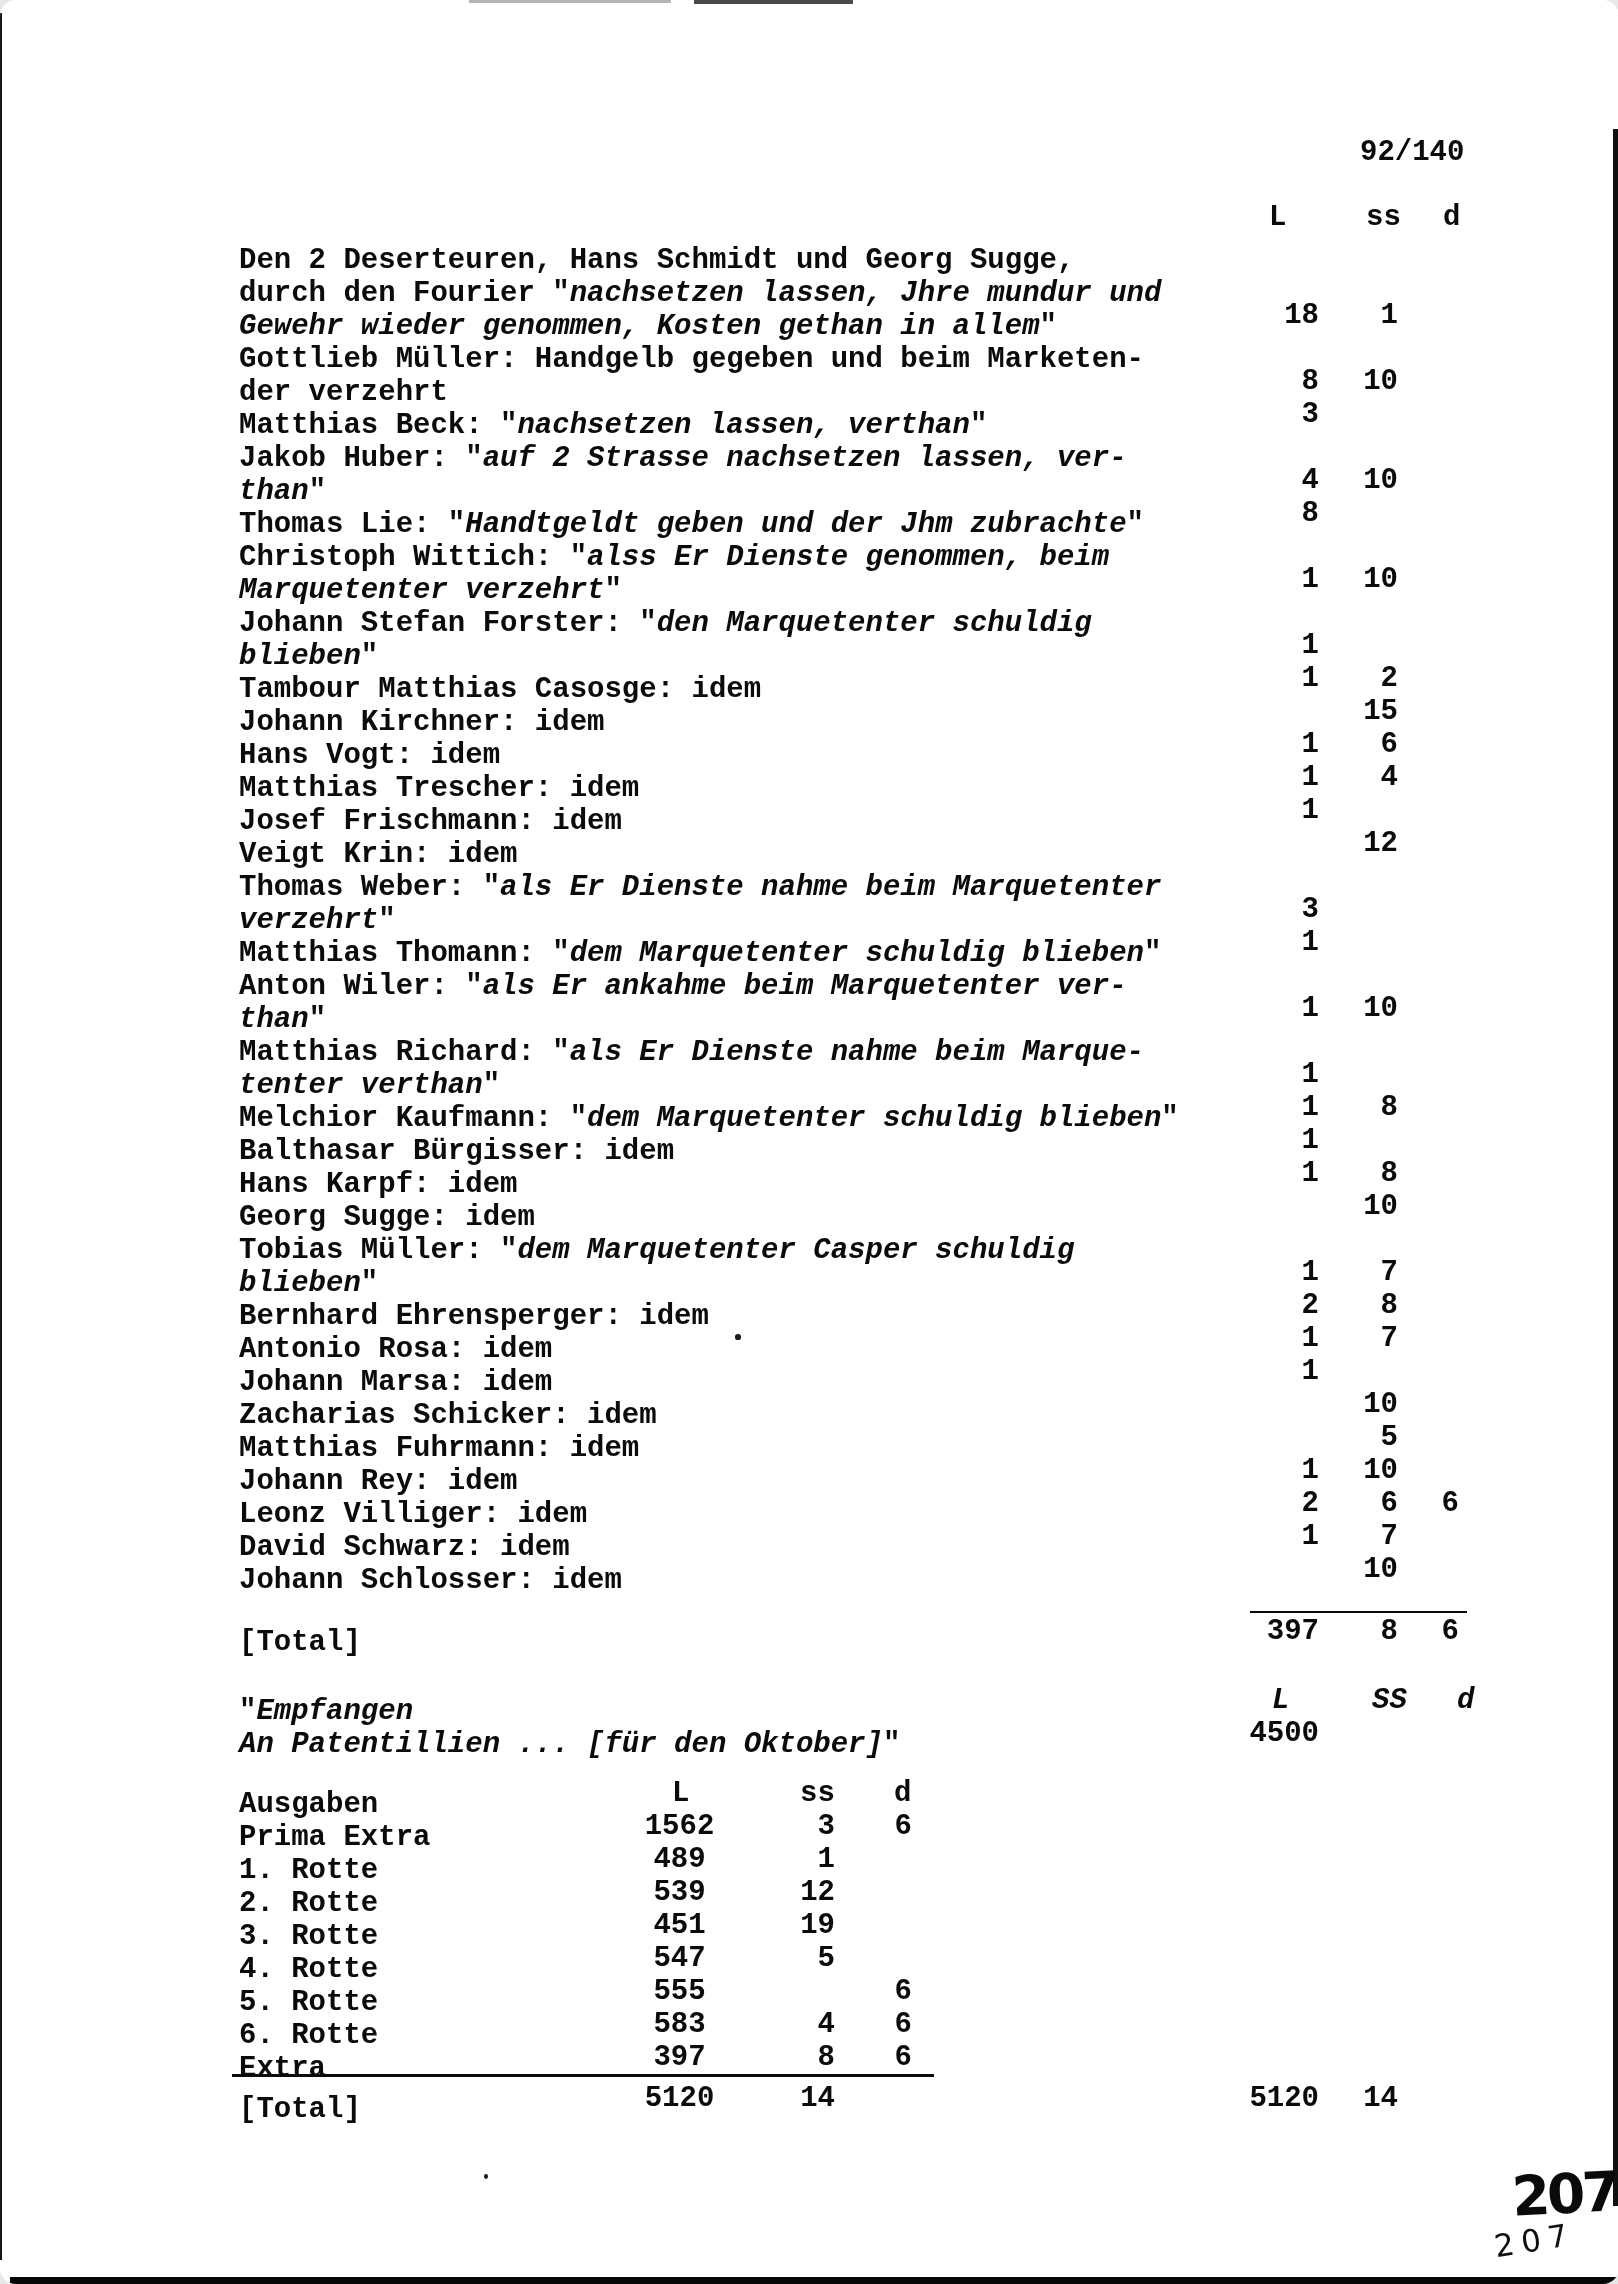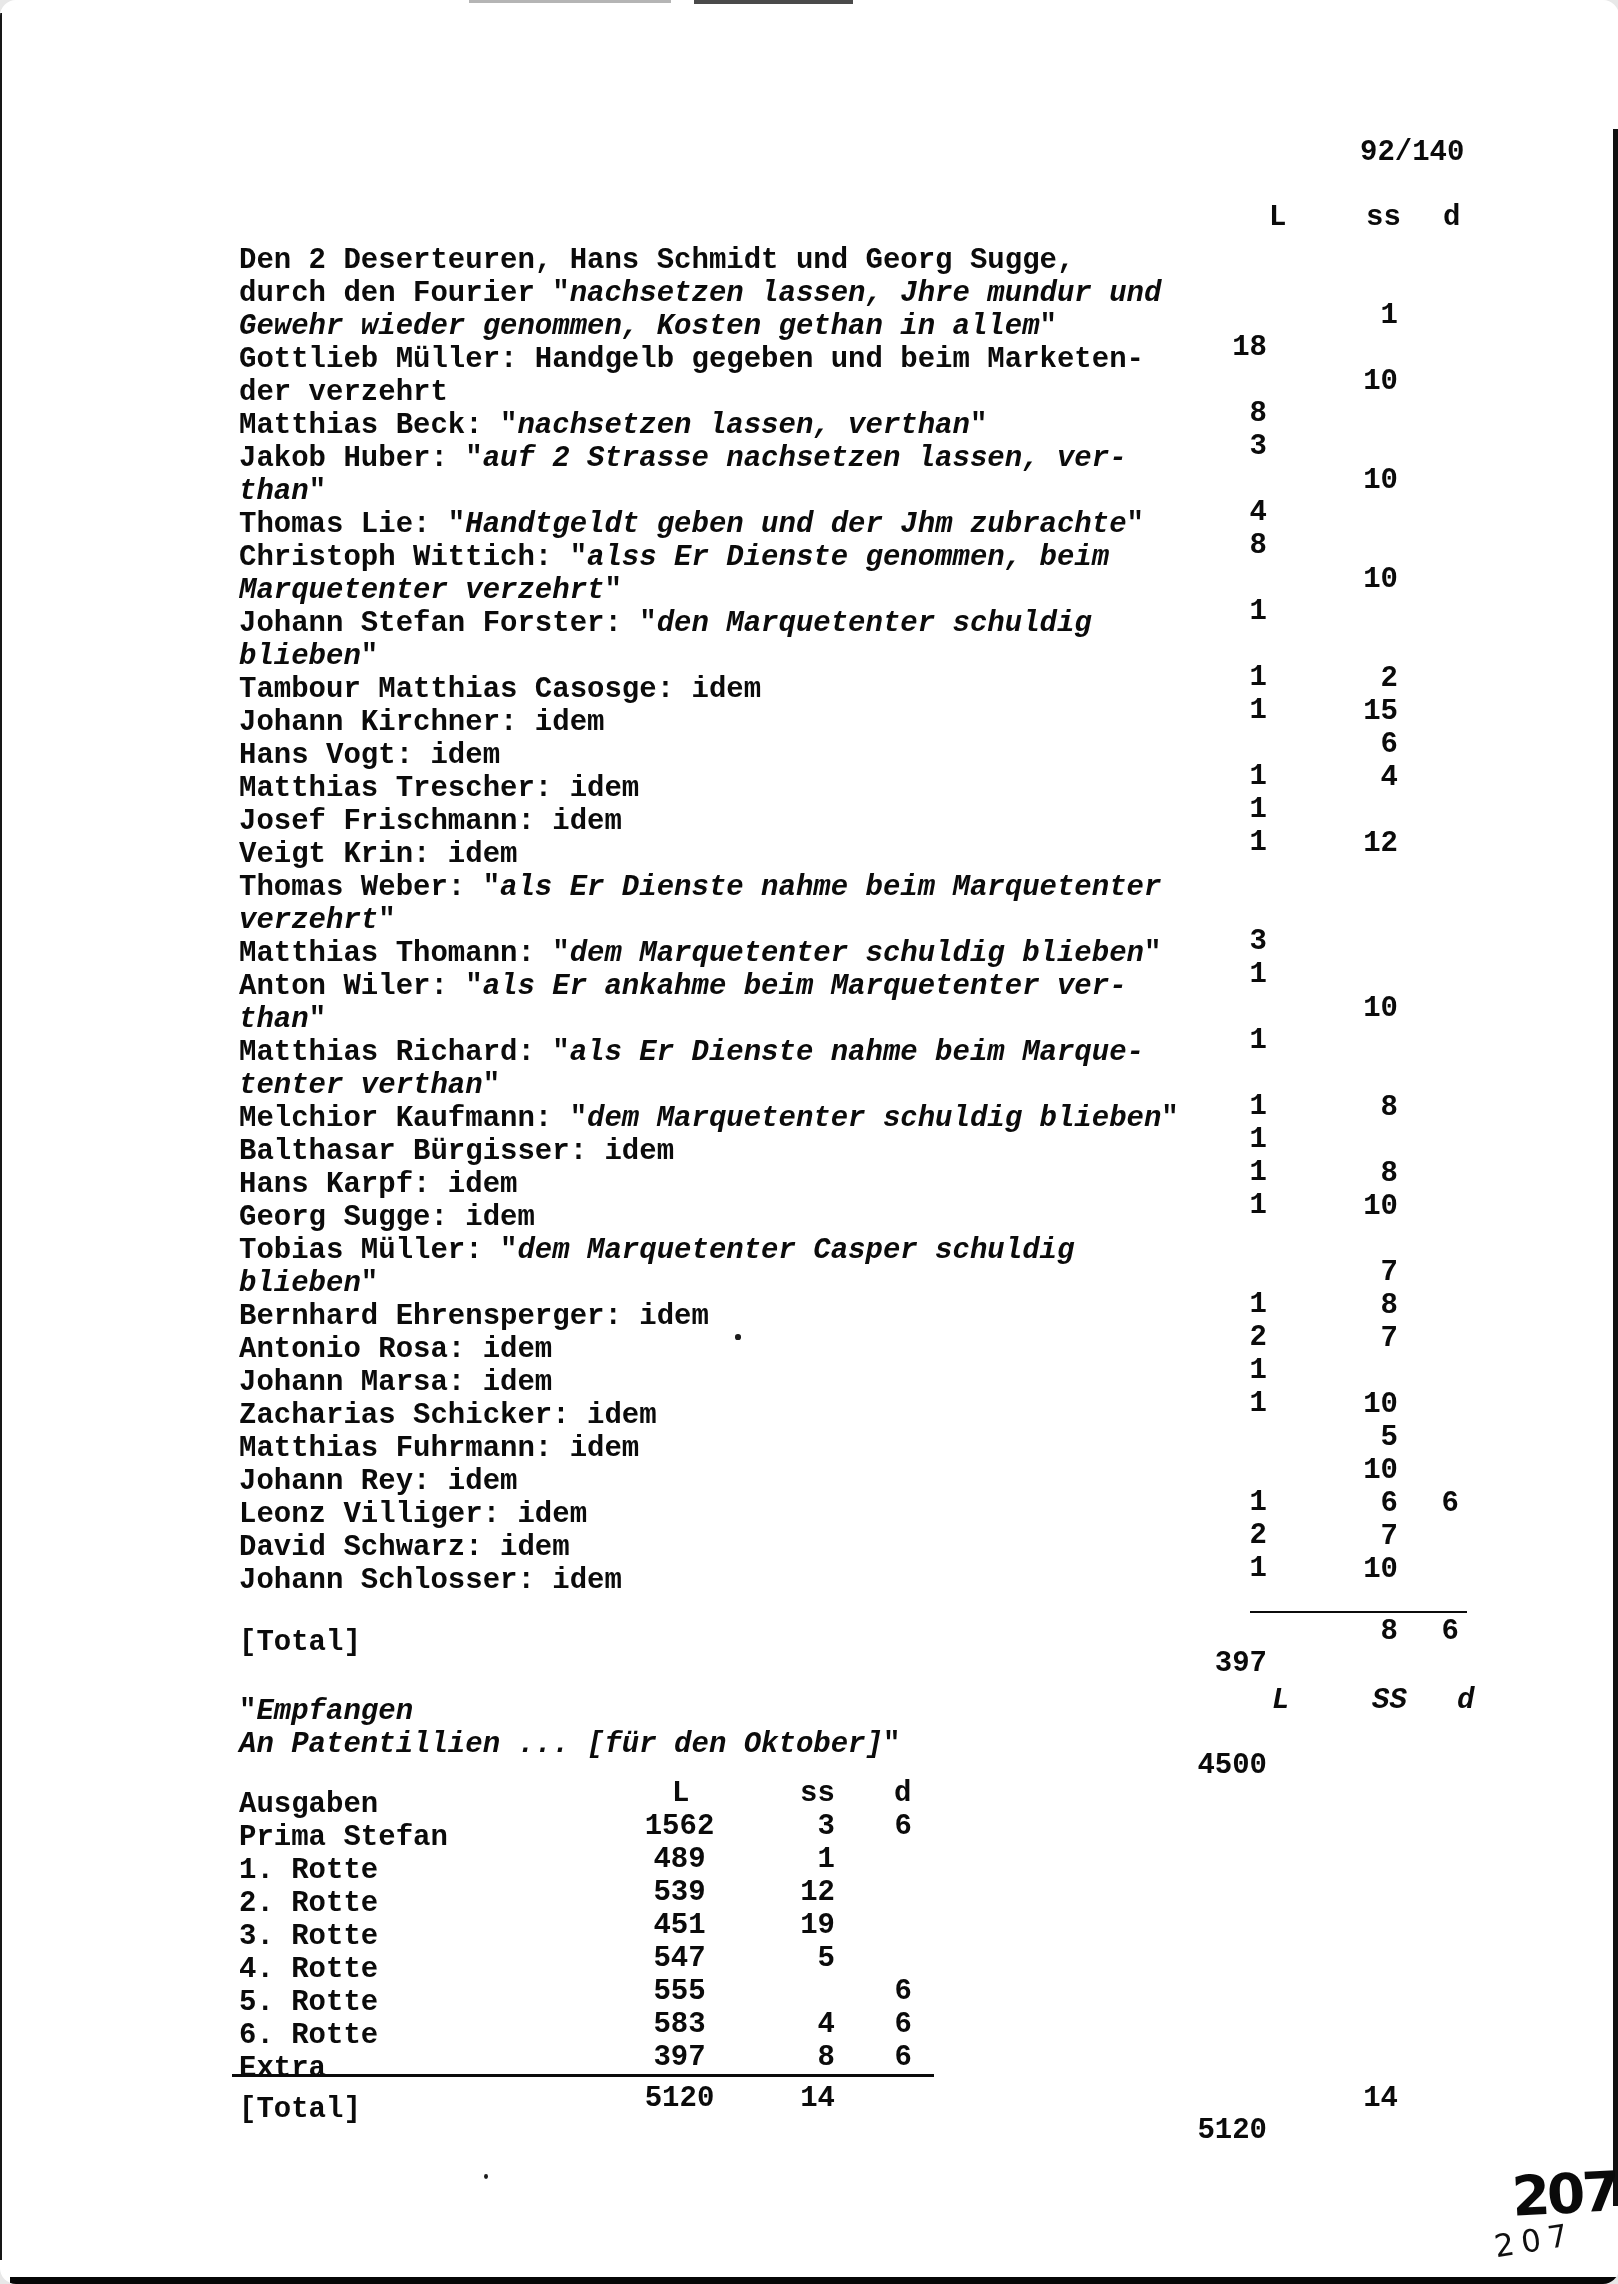--- a/index.html
+++ b/index.html
@@ -10,21 +10,21 @@
   }
   .it{font-style:italic;}
   .abs{position:absolute;}
   
   #main-rows{position:absolute;top:233px;left:0;right:0;}
   .lrow{position:relative;height:33px;line-height:33px;white-space:pre;}
   .arow{position:absolute;left:0;right:0;height:33px;line-height:33px;white-space:pre;}
   .lab{position:absolute;left:239px;top:11px;}
   .cell{position:absolute;top:0;text-align:right;}
   
-  .cl{left:1162px;width:105px;margin-top:32px;}
+  .cl{left:1214px;width:105px;}
   .cs{left:1327px;width:71px;}
   .cd{left:1410px;width:49px;}
   
   .al{left:619px;width:121px;text-align:center;}
   .as{left:773px;width:62px;}
   .ad{left:862px;width:50px;}
   
   .h-l{left:1269px;} .h-ss{left:1366px;} .h-d{left:1443px;}
   .eh-l{left:1272px;} .eh-ss{left:1372px;} .eh-d{left:1457px;}
   .ah-l{left:672px;} .ah-ss{left:800px;} .ah-d{left:894px;}
@@ -136,21 +136,21 @@
   </div>
 
   <div class="abs" style="left:0;right:0;top:1777px;">
     <div class="lrow">
       <span class="lab">Ausgaben</span>
       <span class="hcell ah-l">L</span>
       <span class="hcell ah-ss">ss</span>
       <span class="hcell ah-d">d</span>
     </div>
     <div id="aus-rows">
-        <div class="lrow"><span class="lab">Prima Stefan</span><span class="cell al">1562</span><span class="cell as">3</span><span class="cell ad">6</span></div>
+        <div class="lrow"><span class="lab">Prima Extra</span><span class="cell al">1562</span><span class="cell as">3</span><span class="cell ad">6</span></div>
         <div class="lrow"><span class="lab">1. Rotte</span><span class="cell al">489</span><span class="cell as">1</span></div>
         <div class="lrow"><span class="lab">2. Rotte</span><span class="cell al">539</span><span class="cell as">12</span></div>
         <div class="lrow"><span class="lab">3. Rotte</span><span class="cell al">451</span><span class="cell as">19</span></div>
         <div class="lrow"><span class="lab">4. Rotte</span><span class="cell al">547</span><span class="cell as">5</span></div>
         <div class="lrow"><span class="lab">5. Rotte</span><span class="cell al">555</span><span class="cell ad">6</span></div>
         <div class="lrow"><span class="lab">6. Rotte</span><span class="cell al">583</span><span class="cell as">4</span><span class="cell ad">6</span></div>
         <div class="lrow"><span class="lab">Extra</span><span class="cell al">397</span><span class="cell as">8</span><span class="cell ad">6</span></div>
       </div>
   </div>
 

